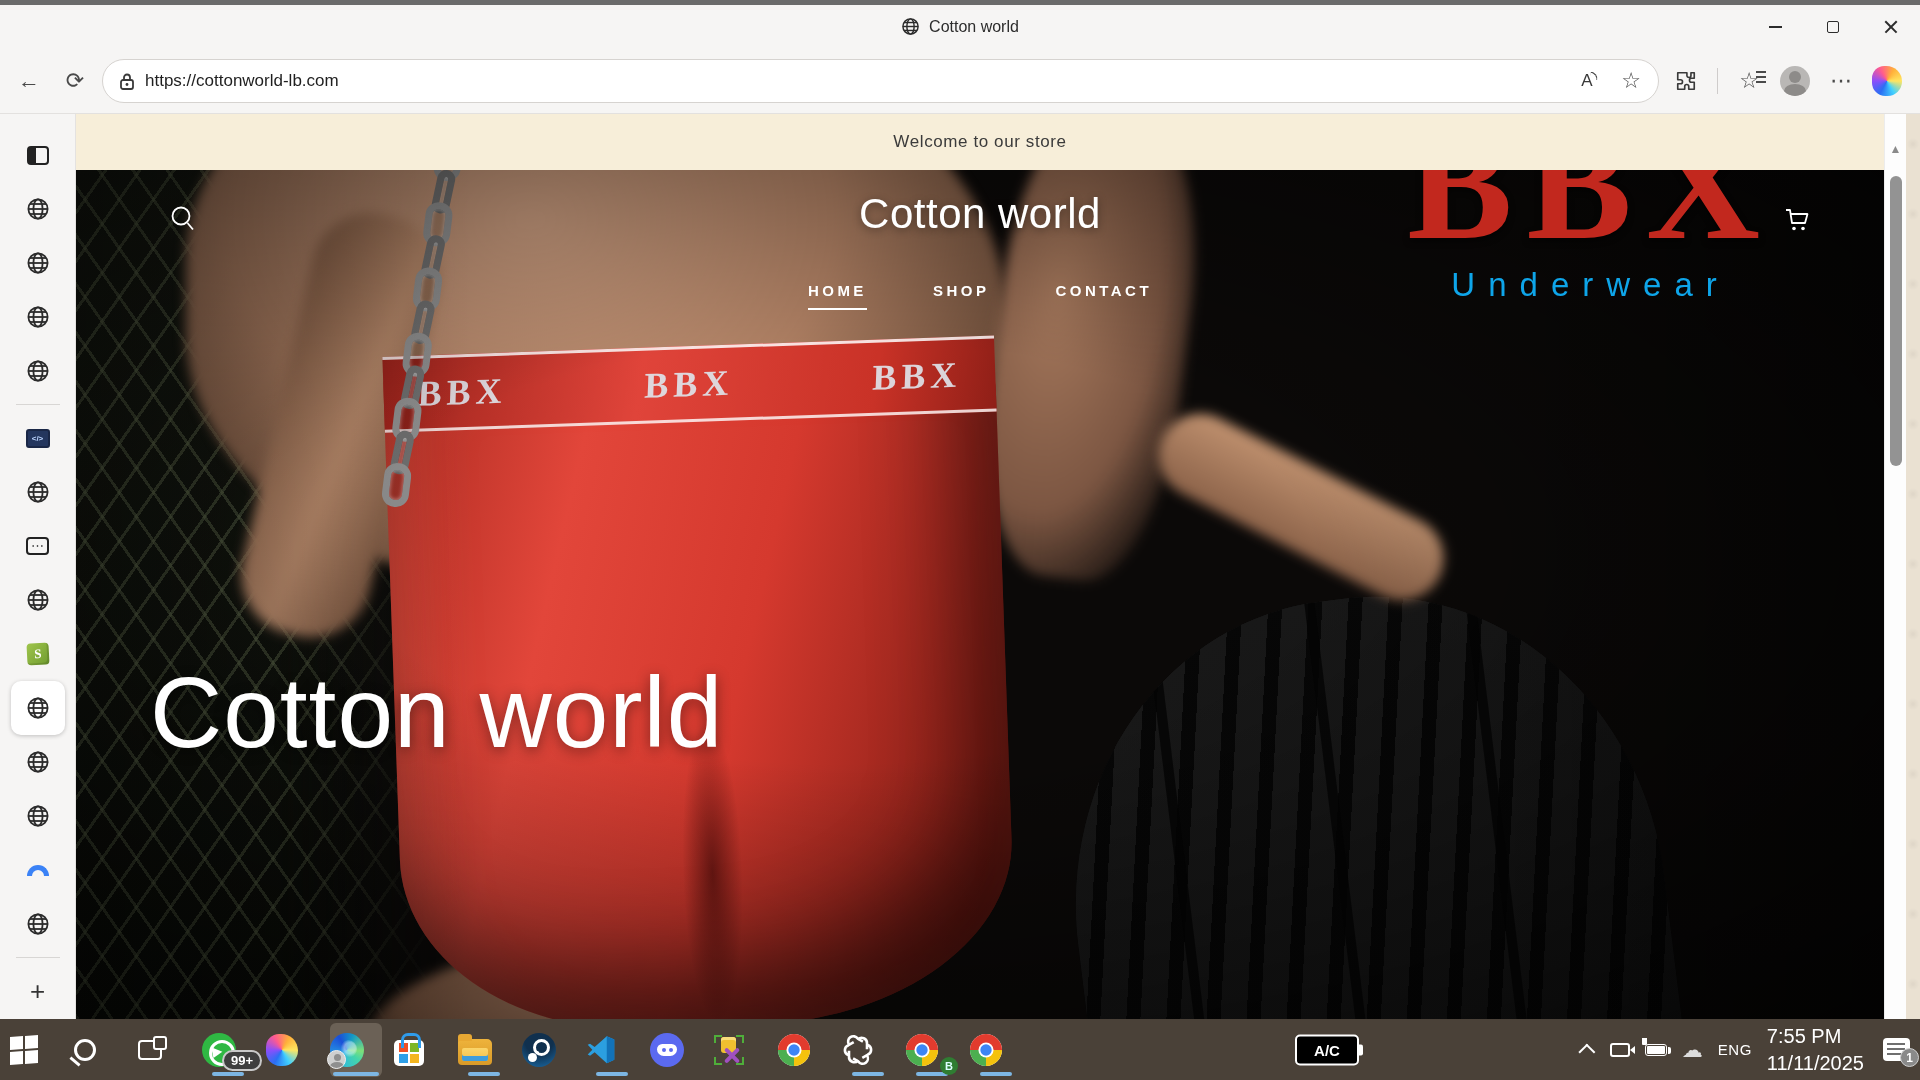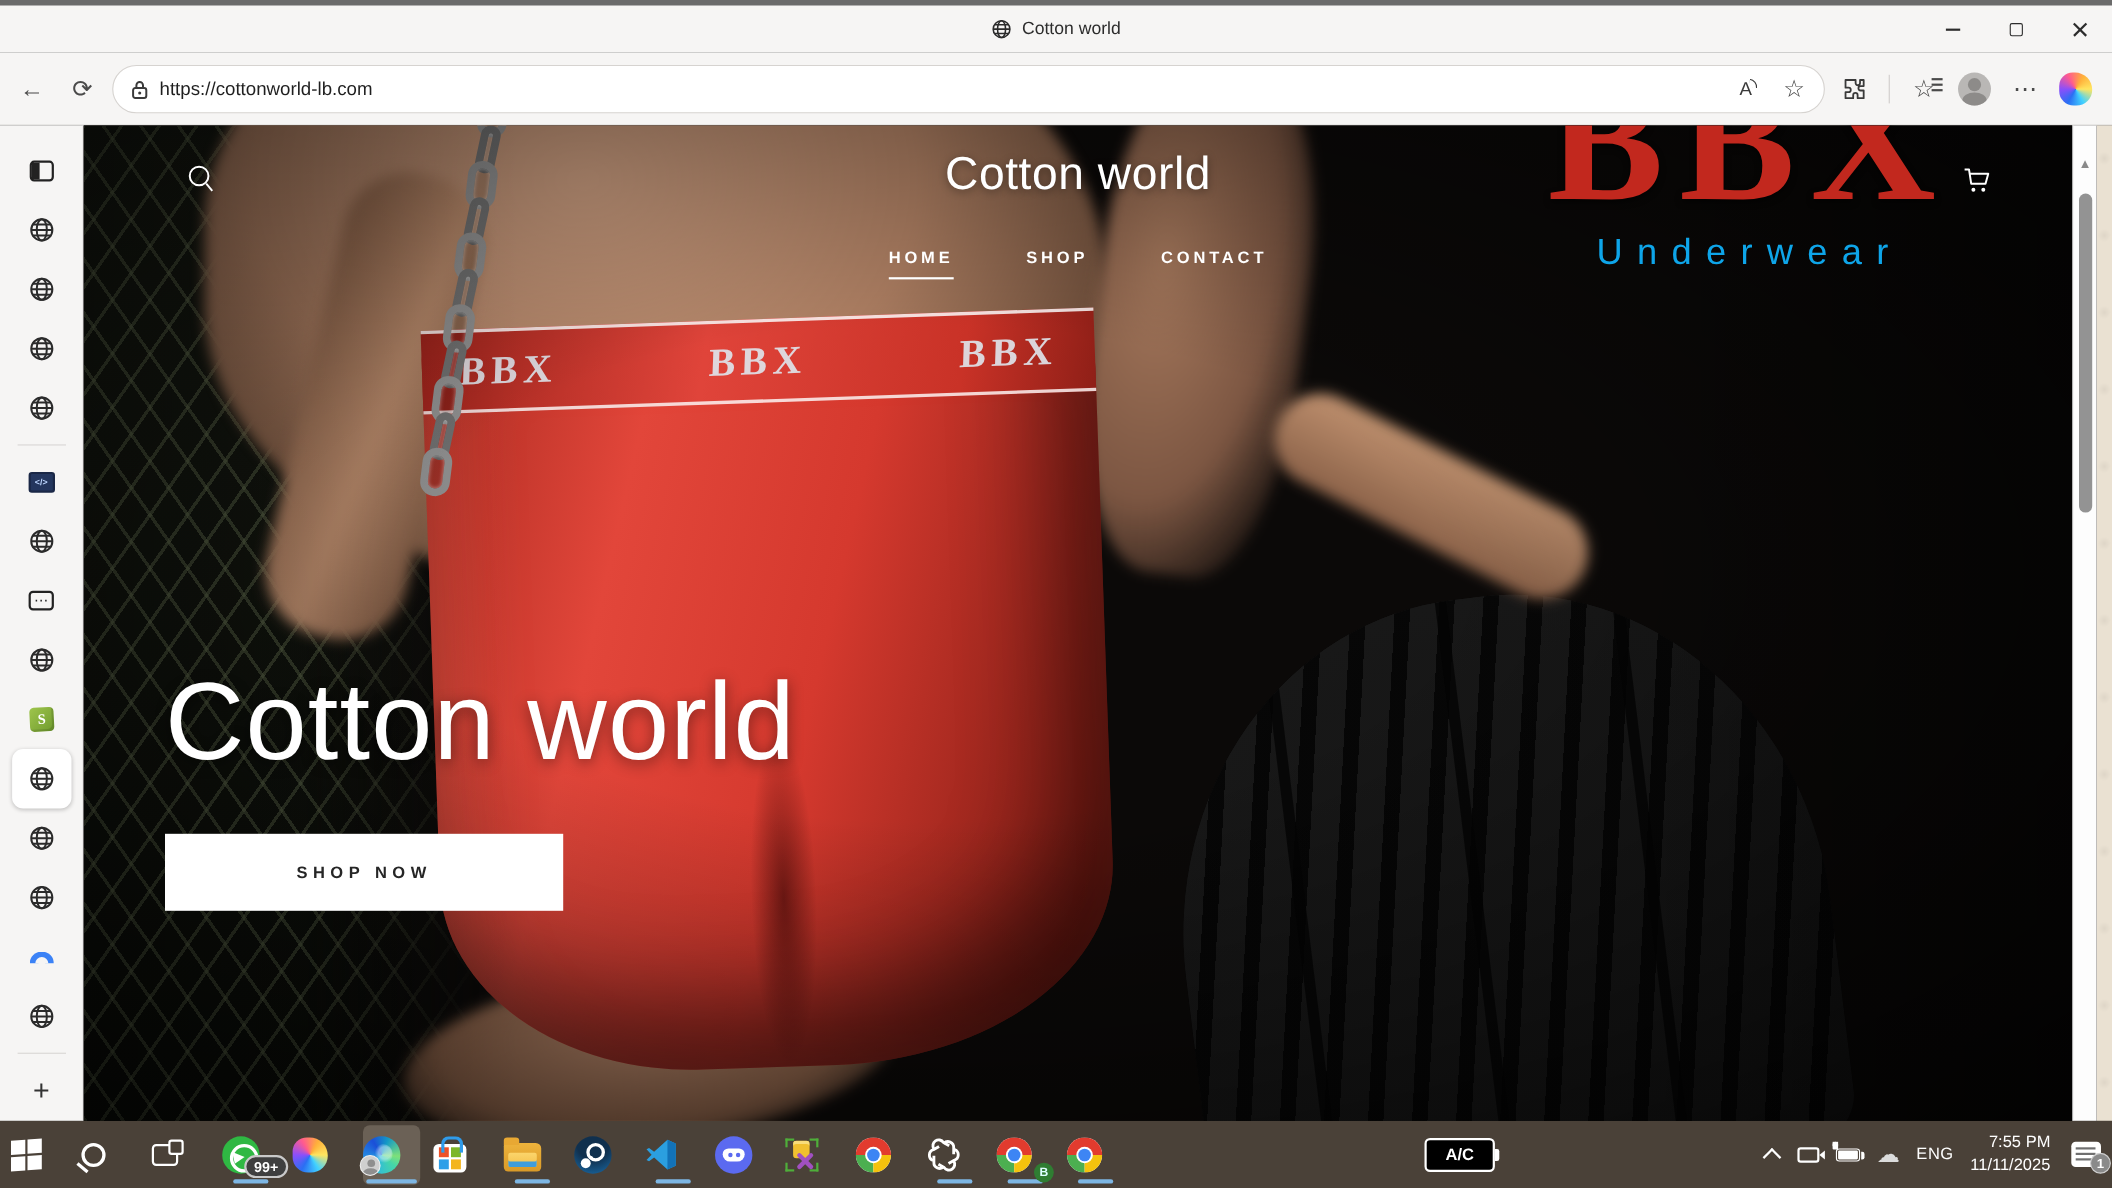--- a/index.html
+++ b/index.html
@@ -231,21 +231,21 @@
   .chev-ic { width:12px; height:12px; border-left:2.4px solid #fff; border-top:2.4px solid #fff; transform:rotate(45deg) translateY(3px); }
   .cam-ic { width:20px; height:14px; border:2.2px solid #fff; border-radius:3px; position:relative; }
   .cam-ic::after { content:""; position:absolute; right:-7px; top:1px; width:0; height:0;
     border:4px solid transparent; border-right:5px solid #fff; }
   .batt-ic { width:22px; height:12px; border:1.8px solid #fff; border-radius:3px; background:#fff; position:relative; background-clip:content-box; padding:1px; }
   .batt-ic::after { content:""; position:absolute; right:-5px; top:2.5px; width:3px; height:7px; background:#fff; border-radius:0 2px 2px 0; }
   .batt-ic::before { content:""; position:absolute; left:-4px; top:-6px; width:5px; height:6px; background:#fff; border-radius:1px;
     box-shadow:1px -2px 0 -1px #fff,-1px -2px 0 -1px #fff; }
   .cloud-ic { font-size:21px; color:#dcdcdc; line-height:1; }
   .lang { font-size:15px; letter-spacing:.5px; }
-  .clock { text-align:right; font-size:15px; line-height:1.35; }
+  .clock { font-size:20px; line-height:1.35; }
   .notif { position:relative; width:27px; height:23px; background:#fff; border-radius:4px; margin-left:4px; margin-right:6px; }
   .notif::before { content:""; position:absolute; left:4px; top:5px; width:18px; height:2.4px; background:#6f6f6f;
     box-shadow:0 5px 0 #6f6f6f, 0 10px 0 -6px #6f6f6f... ; box-shadow:0 5px 0 #6f6f6f, 0 10px 0 #6f6f6f; }
   .notif-badge { position:absolute; right:-9px; bottom:-6px; width:19px; height:19px; border-radius:50%;
     background:#8a8a8a; border:1.5px solid #cfcfcf; color:#fff; font-size:12px; font-weight:bold;
     display:flex; align-items:center; justify-content:center; }
 </style>
 </head>
 <body>
 
@@ -403,20 +403,23 @@
             <use href="#globe-sym"></use>
           </svg>
         </div>
       <div class="vtab-div"></div>
       <div class="vtab">
           <span class="plus-ic">+</span>
         </div>
     </div>
 
     <div class="page">
+      <div class="announce">
+        <span>Welcome to our store</span>
+      </div>
 
       <div class="hero">
 
         <div class="fence"></div>
         <div class="skin torso"></div>
         <div class="skin right-sliver"></div>
         <div class="skin left-arm"></div>
         <div class="skin thigh"></div>
         <div class="tire"></div>
         <div class="skin right-arm"></div>
@@ -461,21 +464,20 @@
           </svg>
           <nav class="nav">
             <a href="#" class="active">HOME</a>
             <a href="#">SHOP</a>
             <a href="#">CONTACT</a>
           </nav>
         </div>
 
         <div class="hero-copy">
           <div class="hero-h1">Cotton world</div>
-          <button class="cta">SHOP NOW</button>
         </div>
       </div>
     </div>
 
     <div class="scrollbar">
       <div class="scroll-up">▲</div>
       <div class="scroll-thumb"></div>
     </div>
     <div class="edgestrip"></div>
   </div>

